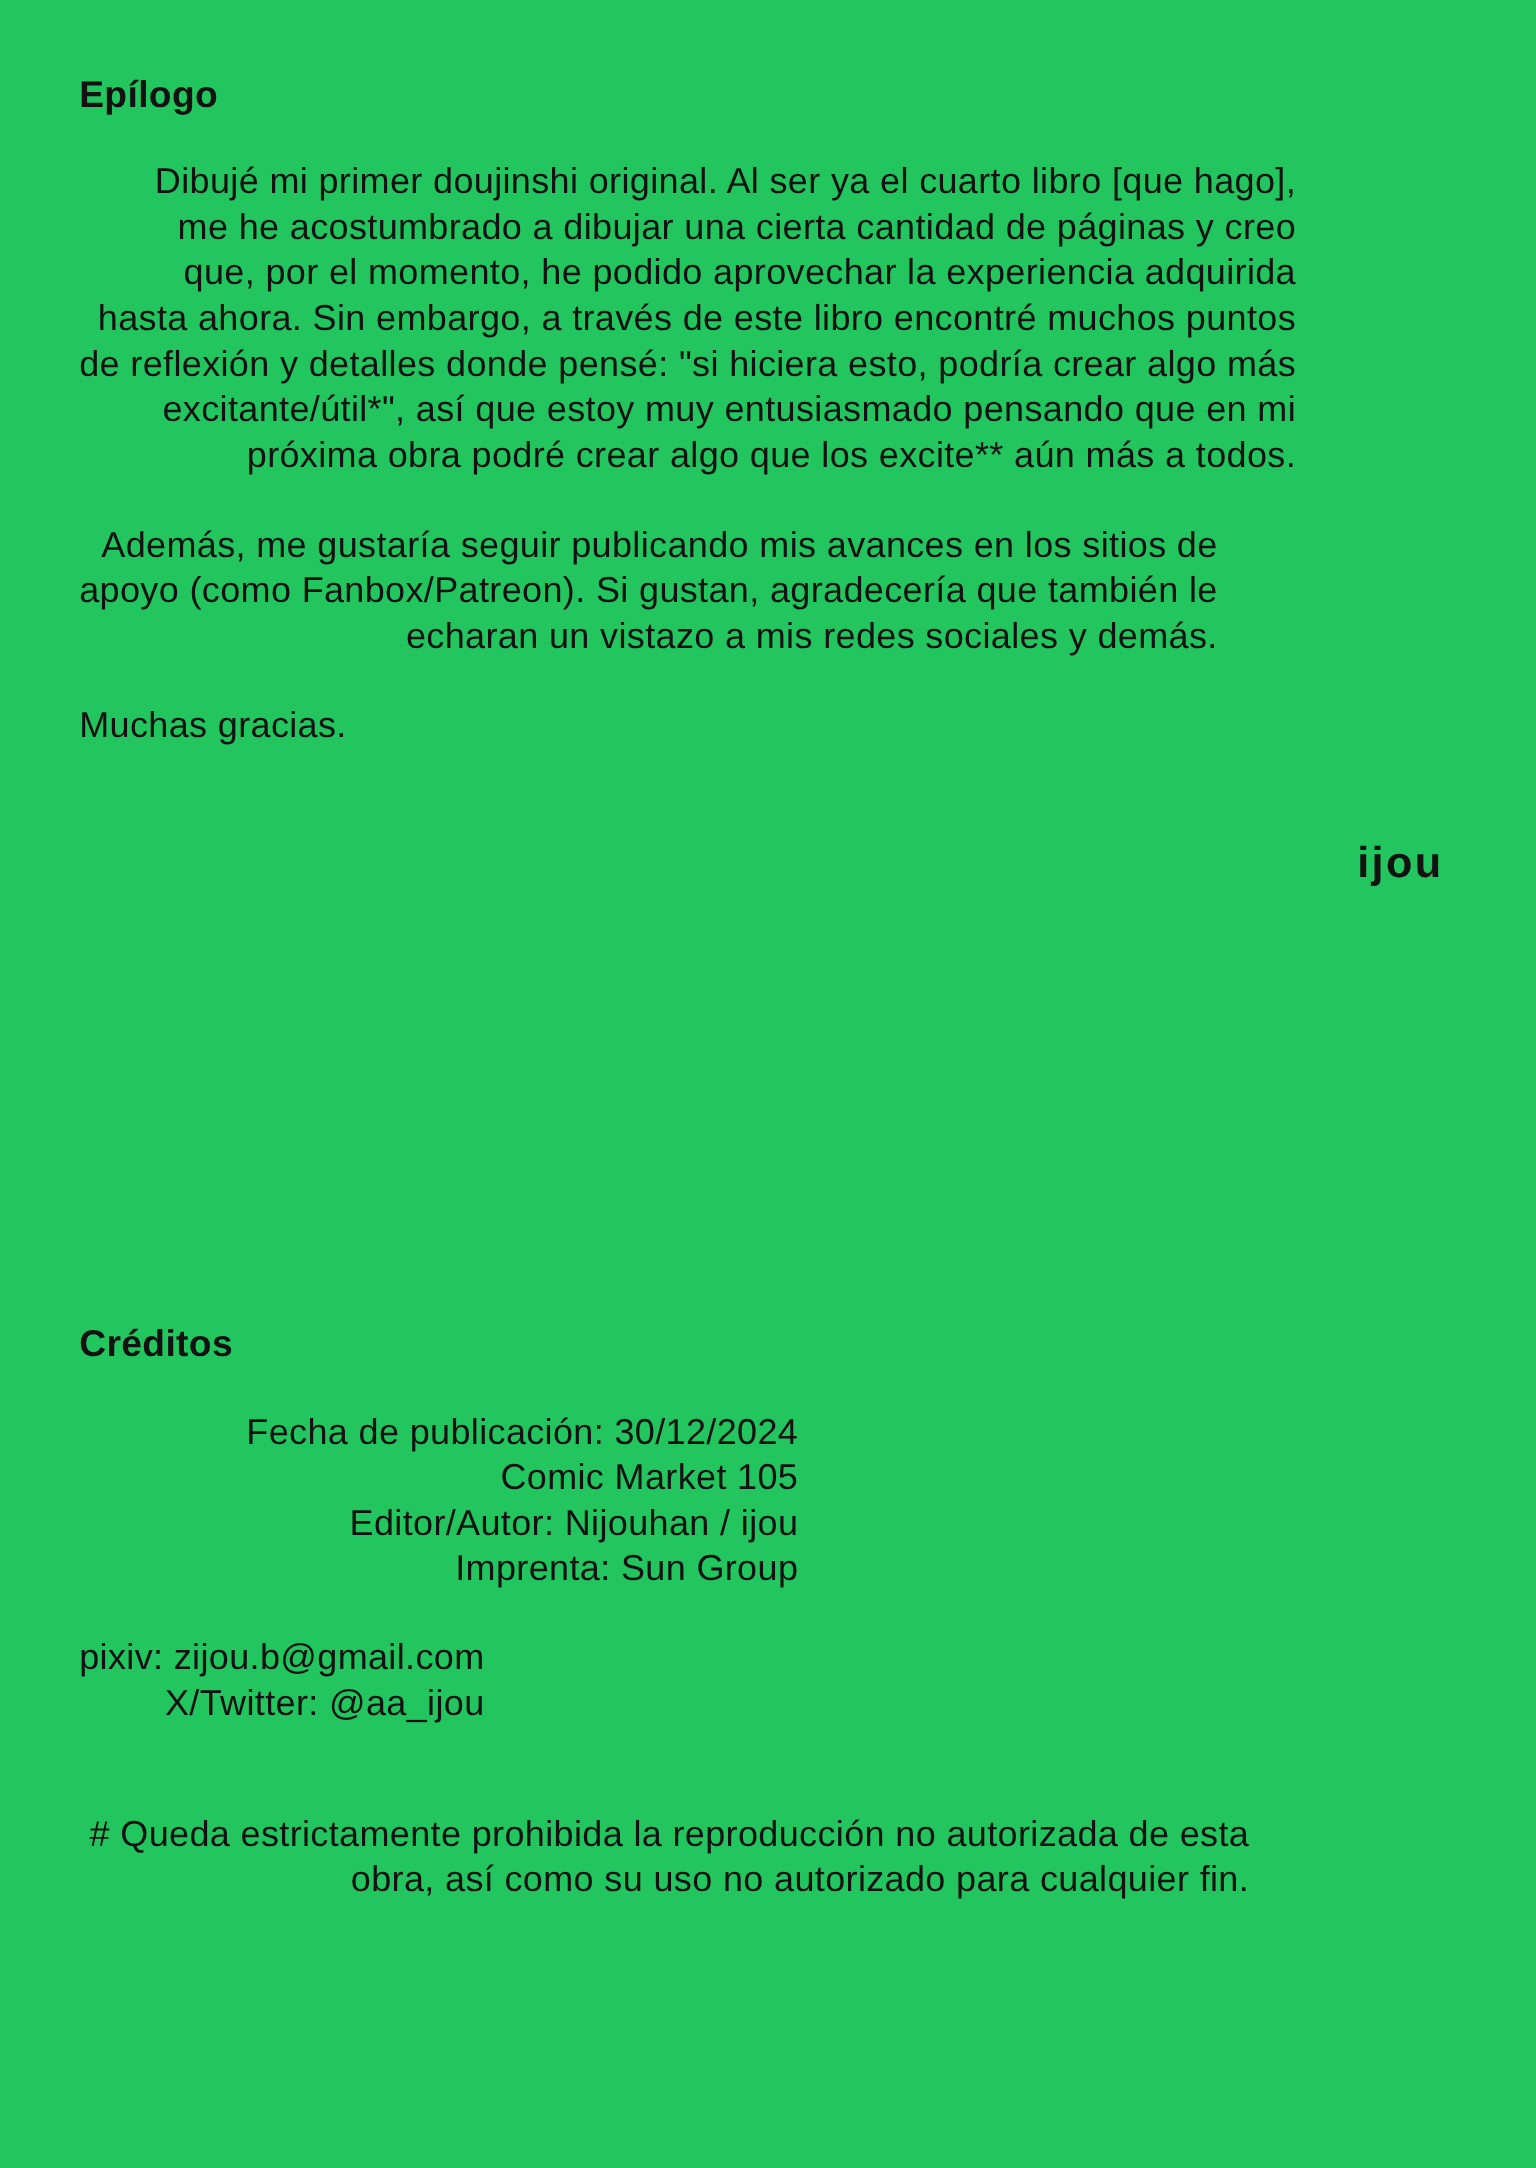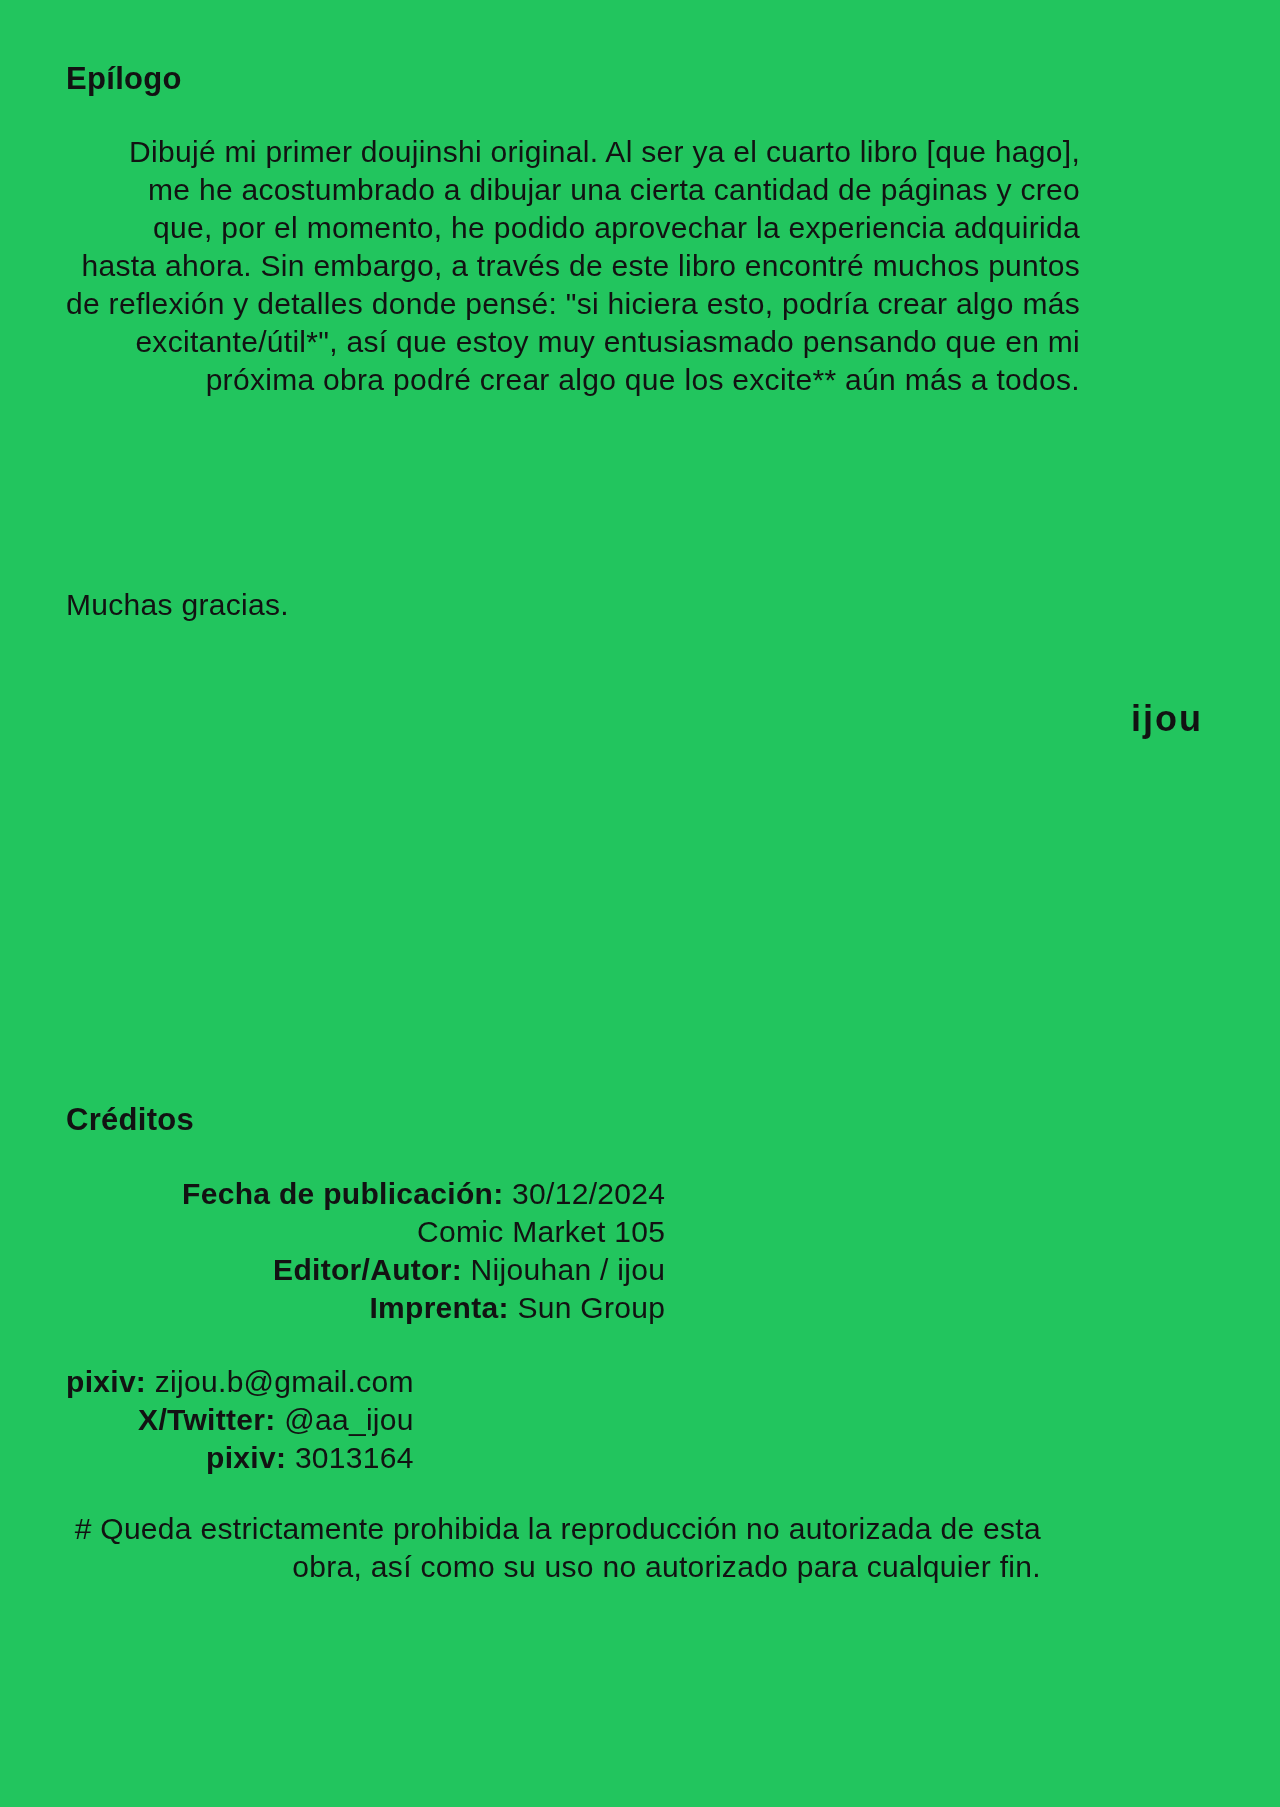--- a/index.html
+++ b/index.html
@@ -30,21 +30,21 @@
     white-space: pre; 
   }
   .heading {
     font-size: 31px;
     line-height: 38px;
     font-weight: bold;
     letter-spacing: 0.3px;
     margin: 0;
   }
   .label {
-    font-weight: bold;
+    font-weight: normal;
     margin-top: 24px;
   }
   .indent-event {
     padding-left: 351px;
   }
   .signature {
     position: absolute;
     right: 77px;
     left: auto;
     font-size: 36px;
@@ -64,38 +64,42 @@
   <div class="abs body-text" style="top:133px">
     <div class="line">Dibujé mi primer doujinshi original. Al ser ya el cuarto libro [que hago],</div>
     <div class="line">me he acostumbrado a dibujar una cierta cantidad de páginas y creo</div>
     <div class="line">que, por el momento, he podido aprovechar la experiencia adquirida</div>
     <div class="line">hasta ahora. Sin embargo, a través de este libro encontré muchos puntos</div>
     <div class="line">de reflexión y detalles donde pensé: "si hiciera esto, podría crear algo más</div>
     <div class="line">excitante/útil*", así que estoy muy entusiasmado pensando que en mi</div>
     <div class="line">próxima obra podré crear algo que los excite** aún más a todos.</div>
   </div>
 
+  <div class="abs body-text" style="top:436px">
+    <div class="line">Además, me gustaría seguir publicando mis avances en los sitios de</div>
+    <div class="line">apoyo (como Fanbox/Patreon). Si gustan, agradecería que también le</div>
+    <div class="line">echaran un vistazo a mis redes sociales y demás.</div>
+  </div>
 
   <div class="abs body-text" style="top:586px">Muchas gracias.</div>
 
   <div class="signature" style="top:661px">ijou</div>
 
   <h2 class="abs heading" style="top:1101px">Créditos</h2>
 
   <div class="abs body-text" style="top:1175px">
     <div class="line"><span class="label">Fecha de publicación:</span> <span>30/12/2024</span></div>
     <div class="line indent-event"><span>Comic Market 105</span></div>
     <div class="line"><span class="label">Editor/Autor:</span> <span>Nijouhan / ijou</span></div>
     <div class="line"><span class="label">Imprenta:</span> <span>Sun Group</span></div>
   </div>
 
   <div class="abs body-text" style="top:1363px">
     <div class="line"><span class="label">pixiv:</span> <span>zijou.b@gmail.com</span></div>
     <div class="line"><span class="label">X/Twitter:</span> <span>@aa_ijou</span></div>
-    <div class="line"><span class="label">pixiv:</span> <span>3013164</span></div>
   </div>
 
   <div class="abs body-text" style="top:1510px">
     <div class="line"> # Queda estrictamente prohibida la reproducción no autorizada de esta</div>
     <div class="line">obra, así como su uso no autorizado para cualquier fin.</div>
   </div>
 
 </div>
 
 </body></html>

